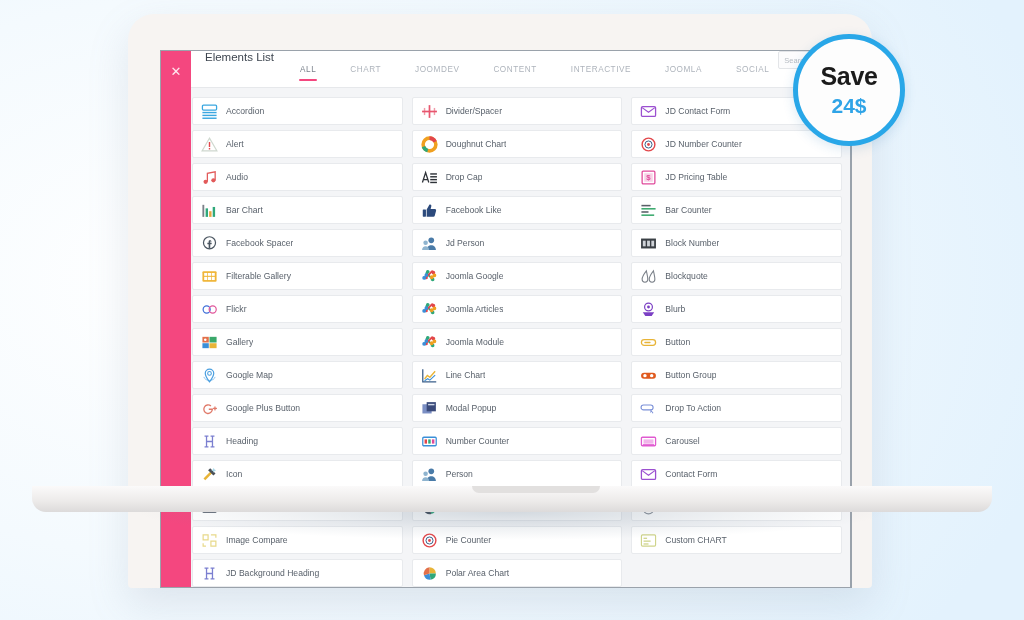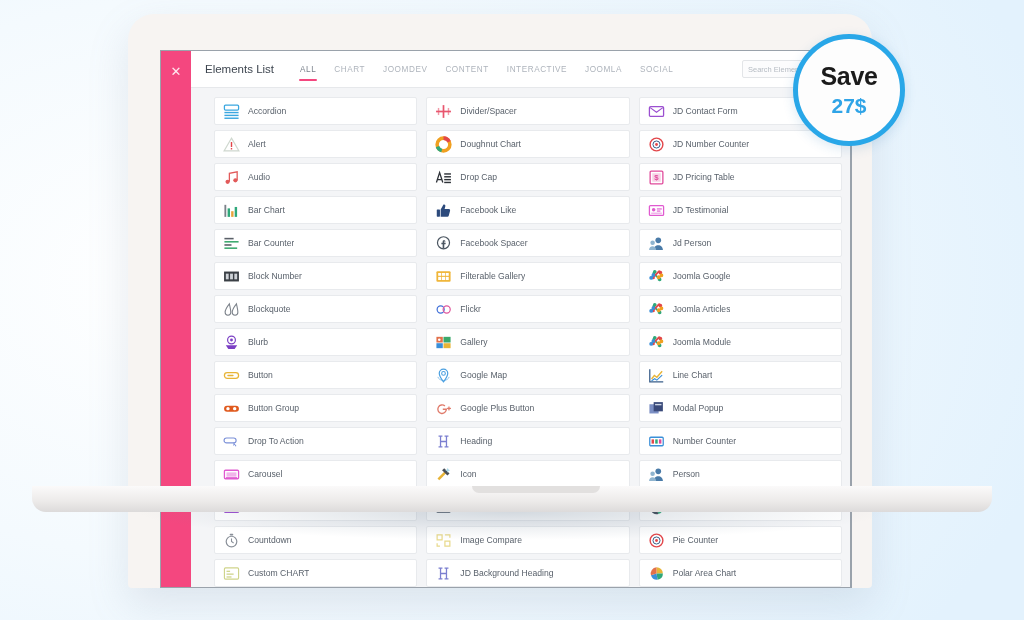--- a/index.html
+++ b/index.html
@@ -98,32 +98,32 @@
     background: #f4f5f7;
   }
 
   
   #modal-header {
     position: relative;
     height: 37px;
     background: #ffffff;
     border-bottom: 1px solid #e6e8eb;
     display: flex;
-    align-items: center;
+    align-items: flex-start;
     padding: 0 10px 0 14px;
   }
 
   #modal-title {
     font-size: 11.5px;
     color: #3e4650;
     margin-right: 17px;
     white-space: nowrap;
   }
 
-  #tab-list { display: flex; align-items: center; height: 100%; }
+  #tab-list { display: flex; align-items: center; height: 100%; gap: 16px; }
 
   .tab {
     position: relative;
     font-size: 8.2px;
     letter-spacing: 0.55px;
     color: #aeb4bc;
     padding: 0 9px;
     height: 100%;
     display: flex;
     align-items: center;
@@ -171,21 +171,21 @@
     display: flex;
     align-items: center;
     justify-content: center;
   }
 
   
   #element-grid {
     position: absolute;
     left: 0; top: 38px;
     right: 0; bottom: 0;
-    padding: 8px 8px 0 23px;
+    padding: 8px 8px 0 1px;
     display: grid;
     grid-template-columns: repeat(3, 1fr);
     gap: 5px 9px;
     align-content: start;
     overflow: hidden;
   }
 
   .element-card {
     height: 28px;
     background: #ffffff;
@@ -394,32 +394,20 @@
               <svg width="17" height="17" viewBox="0 0 24 24">
                 <path d="M8 10.5 L12 3.5a2 2 0 0 1 2.6 2.4L13.6 10h6a1.8 1.8 0 0 1 1.7 2.3l-1.9 7a2 2 0 0 1-2 1.4H8z" fill="#2c4a7c"></path>
                 <rect x="2.5" y="10.5" width="4.5" height="10.2" rx="0.8" fill="#2c4a7c"></rect>
               </svg>
             </span>
             <span class="el-label">Facebook Like</span>
           </div>
           <div class="element-card">
             <span class="el-icon">
               <svg width="17" height="17" viewBox="0 0 24 24">
-                <rect x="2" y="5" width="20" height="14" rx="1.5" fill="none" stroke="#e05ad0" stroke-width="1.8"></rect>
-                <circle cx="8" cy="11" r="2.5" fill="#e05ad0"></circle>
-                <rect x="12.5" y="9" width="7" height="1.6" fill="#e05ad0"></rect>
-                <rect x="12.5" y="12" width="5" height="1.6" fill="#e05ad0"></rect>
-                <rect x="4.5" y="15" width="15" height="1.6" fill="#e05ad0" opacity="0.6"></rect>
-              </svg>
-            </span>
-            <span class="el-label">JD Testimonial</span>
-          </div>
-          <div class="element-card">
-            <span class="el-icon">
-              <svg width="17" height="17" viewBox="0 0 24 24">
                 <rect x="2" y="4" width="13" height="2.2" fill="#5a6068"></rect>
                 <rect x="2" y="8.5" width="20" height="2.2" fill="#3caa6e"></rect>
                 <rect x="2" y="13" width="10" height="2.2" fill="#5a6068"></rect>
                 <rect x="2" y="17.5" width="18" height="2.2" fill="#3caa6e"></rect>
               </svg>
             </span>
             <span class="el-label">Bar Counter</span>
           </div>
           <div class="element-card">
             <span class="el-icon">
@@ -751,16 +739,16 @@
 
     </div>
   </div>
 
   <div id="laptop-base">
     <div id="laptop-base-lip"></div>
   </div>
 
   <div id="save-badge">
     <div id="save-badge-title">Save</div>
-    <div id="save-badge-amount">27$</div>
+    <div id="save-badge-amount">24$</div>
   </div>
 
 </div>
 
 </body></html>

